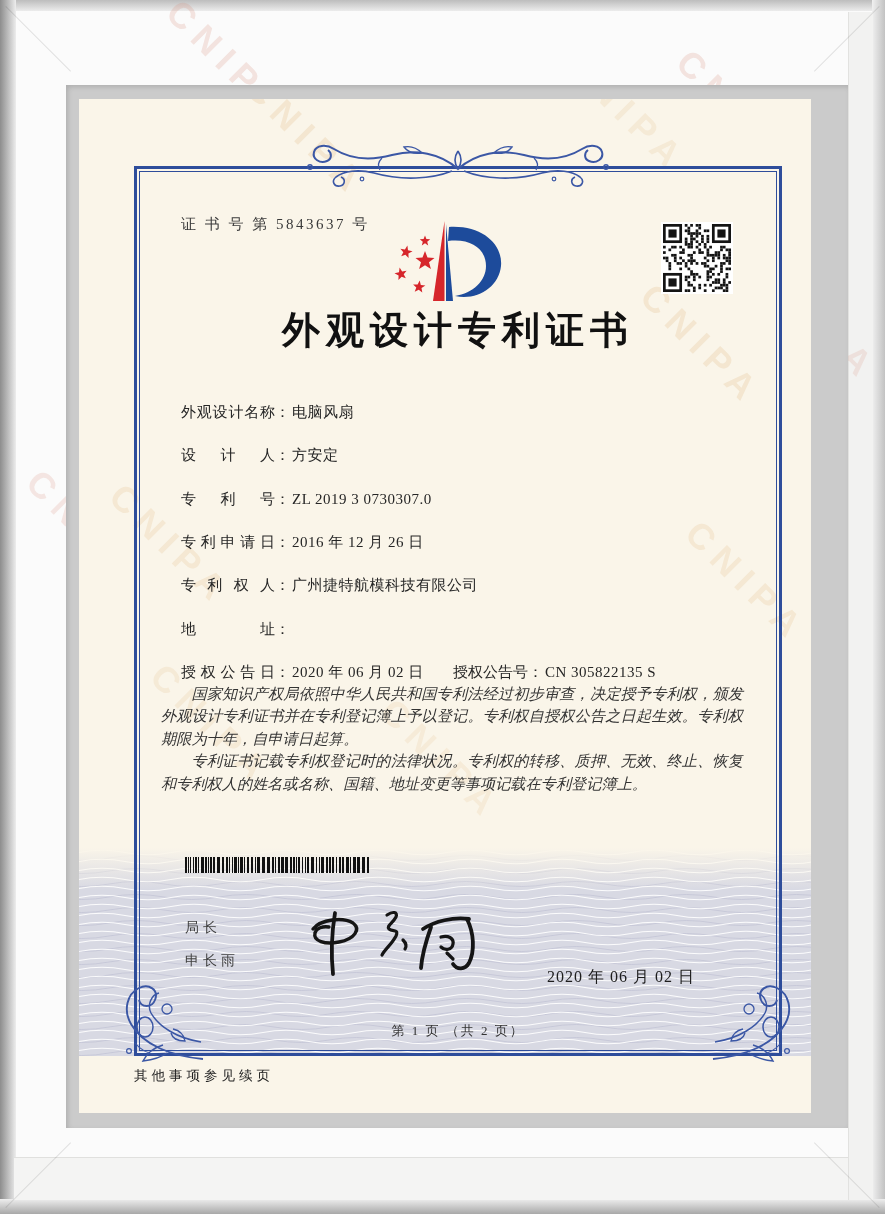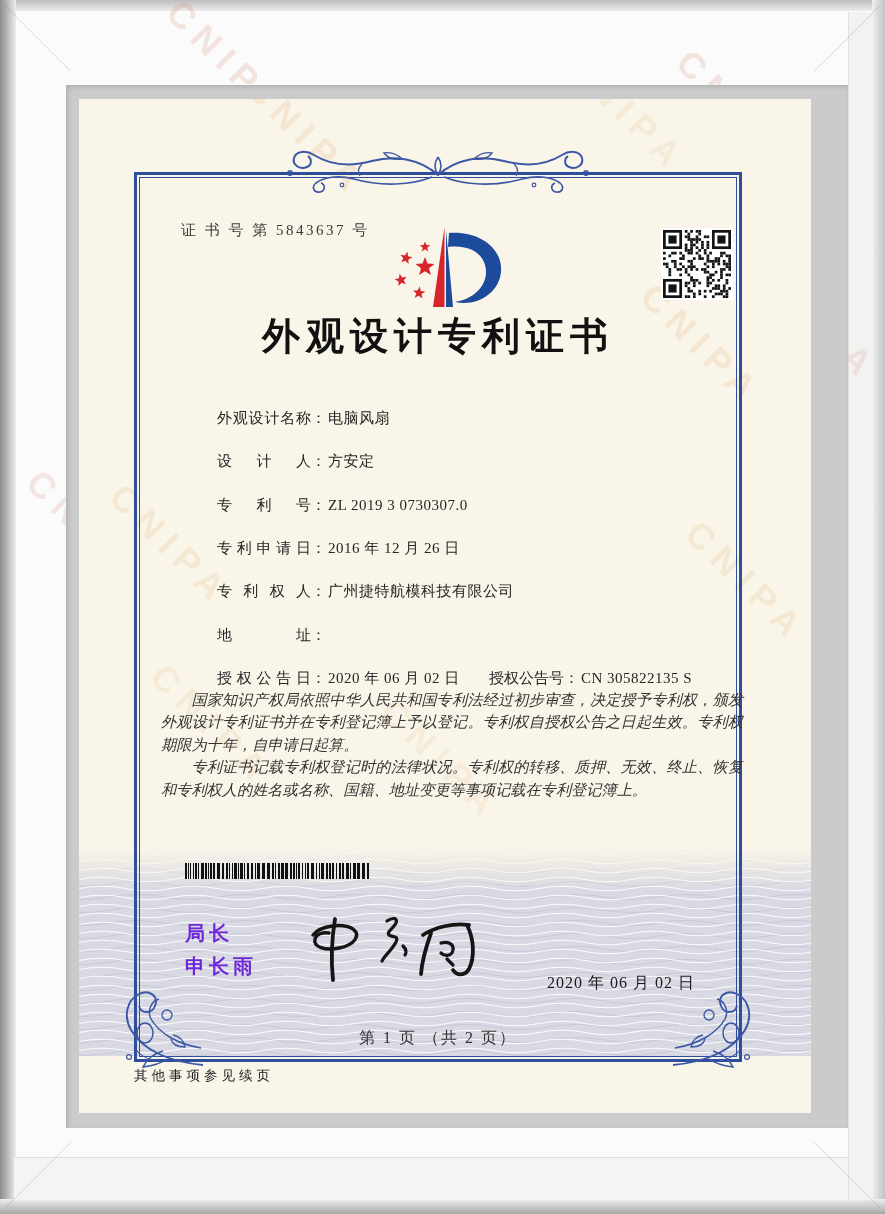--- a/index.html
+++ b/index.html
@@ -34,54 +34,54 @@
        box-shadow:inset 2px 2px 5px rgba(0,0,0,.14);}
   .paper{position:absolute;left:13px;top:14px;width:732px;height:1014px;background:var(--cream);overflow:hidden;}
 
   
   .band{position:absolute;left:0;top:749px;width:732px;height:208px;z-index:1;}
   .band svg{display:block;}
   .band .fade{position:absolute;left:0;top:0;right:0;height:42px;
               background:linear-gradient(var(--cream),rgba(250,245,233,0));}
 
   
-  .blueborder{position:absolute;left:55px;top:73px;width:602px;height:884px;z-index:2;
-              border:3.5px solid var(--navy);}
+  .blueborder{position:absolute;left:55px;top:67px;width:602px;height:884px;z-index:2;
+              border:3.5px solid var(--navy);padding-left:40px;}
   .blueborder::before{content:"";position:absolute;inset:2px;border:1px solid var(--navy);pointer-events:none;}
 
   .top-flourish{position:absolute;left:50%;top:-31px;transform:translateX(-50%);}
   .corner-flourish{position:absolute;bottom:-12px;}
   .corner-flourish.left{left:-26px;}
   .corner-flourish.right{right:-26px;transform:scaleX(-1);}
 
   
   .certno{position:absolute;left:44px;top:46px;font-size:15px;letter-spacing:2.5px;color:#3a3a3a;}
   .logo{position:absolute;left:246px;top:42px;}
   .qr{position:absolute;left:524px;top:53px;width:68px;height:68px;background:#fff;padding:2px;}
   .title{position:absolute;left:0;top:136px;width:100%;text-align:center;
          font-size:38px;font-weight:bold;letter-spacing:6px;color:#111;}
 
-  .fields{position:absolute;left:44px;top:222px;width:548px;font-size:15px;color:var(--ink);margin-left:36px;}
+  .fields{position:absolute;left:44px;top:222px;width:548px;font-size:15px;color:var(--ink);}
   .frow{height:43.3px;display:flex;align-items:center;position:relative;}
   .flabel{display:inline-block;width:94px;text-align:justify;text-align-last:justify;}
   .fcolon{margin:0 2px 0 0;}
   .fvalue{letter-spacing:.5px;white-space:nowrap;}
   .fgroup2{position:absolute;left:272px;display:flex;align-items:center;text-align:right;}
 
   .body-text{position:absolute;left:24px;top:514px;width:582px;font-size:15.2px;line-height:22.4px;
              color:#333;text-align:justify;}
   .body-text p{margin:0;text-indent:2em;font-style:italic;}
 
   .barcode{position:absolute;left:48px;top:688px;}
   .sig-labels{position:absolute;left:48px;top:742px;font-family:"Liberation Sans","DejaVu Sans",sans-serif;
-              font-weight:700;font-size:20px;letter-spacing:4px;color:#6d28d9;line-height:33px;}
+              font-weight:400;font-size:14px;letter-spacing:4px;color:#404040;line-height:33px;}
   .sig-script{position:absolute;left:148px;top:724px;}
   .issue-date{position:absolute;left:364px;top:798px;width:240px;text-align:center;
               font-size:16px;color:#1d1d1d;letter-spacing:1px;}
-  .pageno{position:absolute;left:0;top:853px;width:100%;text-align:center;font-size:16px;
+  .pageno{position:absolute;left:0;top:853px;width:100%;text-align:center;font-size:13px;
           letter-spacing:2px;color:#333;}
   .contnote{position:absolute;left:55px;top:968px;width:602px;text-align:left;z-index:2;
             font-size:13.5px;letter-spacing:4px;color:#222;}
 </style>
 </head>
 <body>
 
 <div class="page">
 
   <div class="frame">

